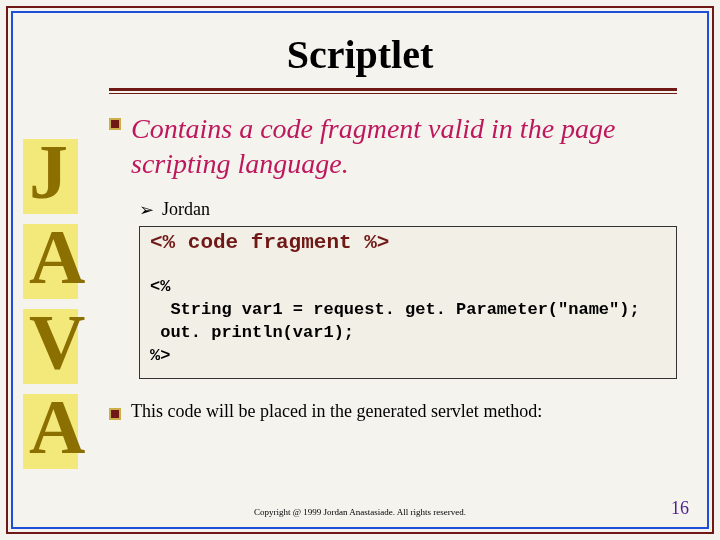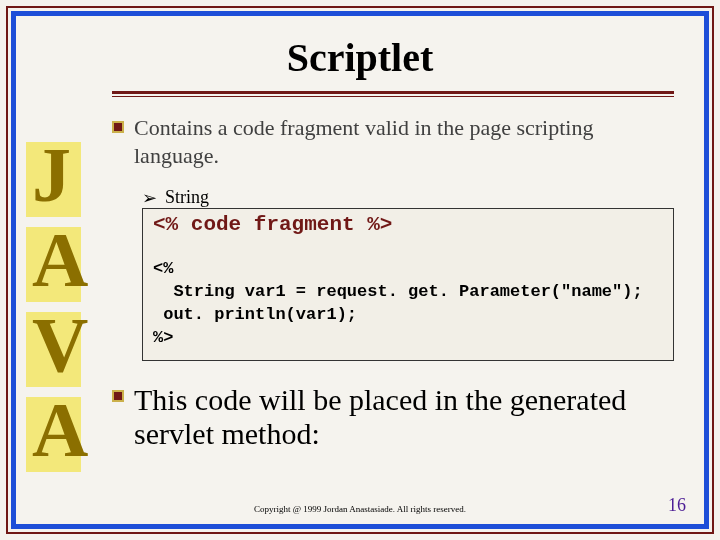--- a/index.html
+++ b/index.html
@@ -12,21 +12,21 @@
     overflow: hidden;
   }
   .outer-frame {
     position: absolute;
     left: 6px; top: 6px; right: 6px; bottom: 6px;
     border: 2px solid #701816;
   }
   .inner-frame {
     position: absolute;
     left: 3px; top: 3px; right: 3px; bottom: 3px;
-    border: 5px solid #1d4ed8;
+    border: 2px solid #1d4ed8;
     background: #f5f3ee;
   }
   .left-band {
     position: absolute;
     left: 0; top: 120px; bottom: 60px;
     width: 90px;
   }
   .java-letter {
     position: absolute;
     left: 10px;
@@ -95,41 +95,43 @@
     left: 0; top: 0; width: 12px; height: 12px;
     background: #cbb04a;
   }
   .square-bullet::after {
     content: "";
     position: absolute;
     left: 2px; top: 2px; width: 8px; height: 8px;
     background: #701816;
   }
   .bullet-text {
-    font-size: 22px;
-    color: #404040;
+    font-size: 28px;
+    color: #be185d;
     line-height: 1.25;
+    font-style: italic;
   }
   .sub-list {
     margin-left: 30px;
     margin-top: 18px;
   }
   .arrow-row {
     display: flex;
     align-items: center;
     font-size: 18px;
     color: #000;
   }
   .arrow-bullet {
     margin-right: 8px;
     font-size: 18px;
     line-height: 1;
   }
   .code-box {
     margin-left: 30px;
+    margin-top: 6px;
     border: 1px solid #333;
     padding: 4px 10px 10px 10px;
     background: #f2efe7;
   }
   .code-syntax {
     font-family: "Courier New", monospace;
     font-weight: bold;
     font-size: 21px;
     color: #701816;
   }
@@ -139,21 +141,21 @@
     font-size: 17px;
     color: #000;
     white-space: pre;
     margin-top: 22px;
     line-height: 1.35;
   }
   .servlet-row {
     margin-top: 22px;
   }
   .servlet-text {
-    font-size: 30px;
+    font-size: 18px;
     color: #000;
   }
   .servlet-method {
     font-family: "Courier New", monospace;
     font-weight: bold;
     font-size: 20px;
     text-align: center;
     margin-top: 4px;
   }
   .copyright {
@@ -204,21 +206,21 @@
     <div class="content">
 
       <div class="bullet-row">
         <div class="square-bullet"></div>
         <div class="bullet-text">Contains a code fragment valid in the page scripting language.</div>
       </div>
 
       <div class="sub-list">
         <div class="arrow-row">
           <span class="arrow-bullet">➢</span>
-          <span>String</span>
+          <span>Jordan</span>
         </div>
       </div>
 
       <div class="code-box">
         <div class="code-syntax">&lt;% code fragment %&gt;</div>
         <div class="code-example">&lt;%
   String var1 = request. get. Parameter("name");
  out. println(var1);
 %&gt;</div>
       </div>

